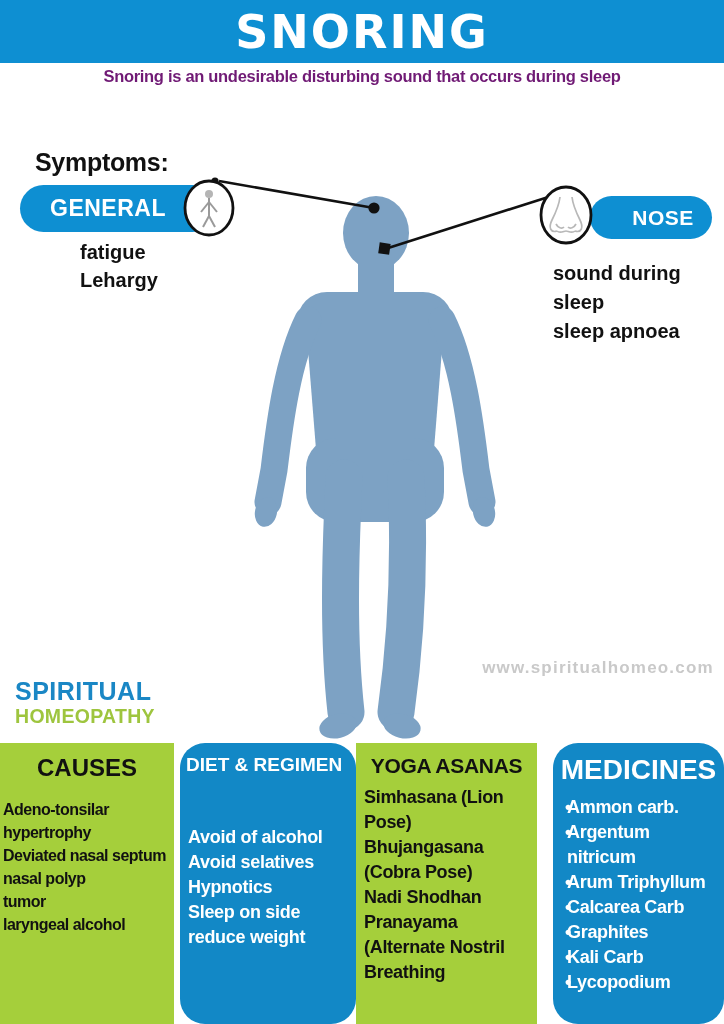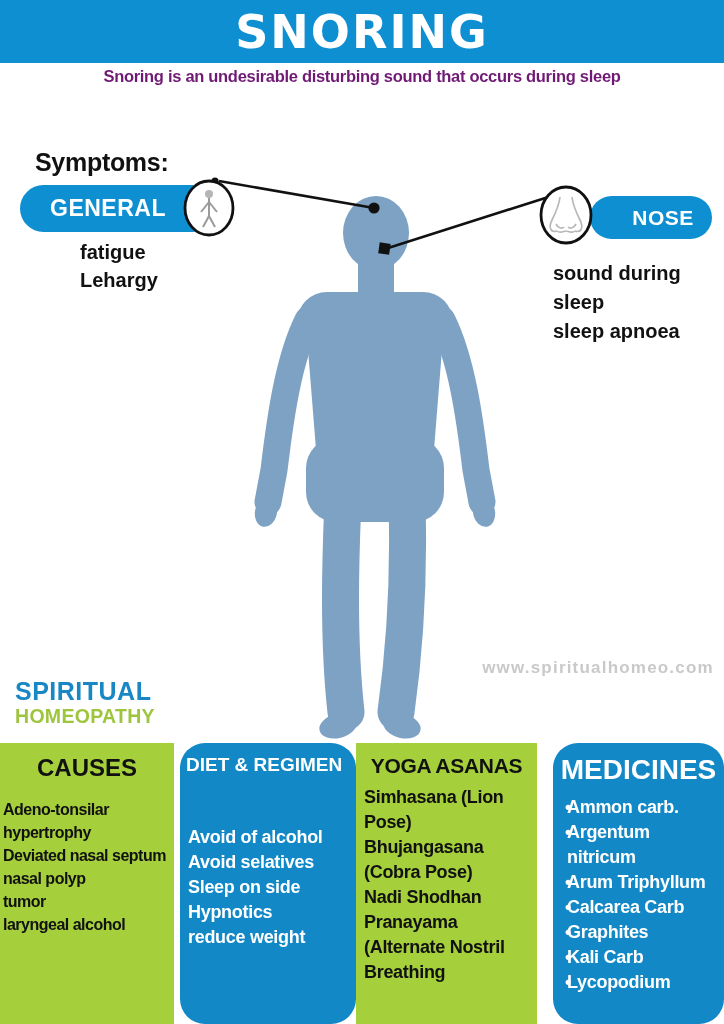--- a/index.html
+++ b/index.html
@@ -184,22 +184,22 @@
         <div class="list-item">tumor</div>
         <div class="list-item">laryngeal alcohol</div>
       </div>
   </section>
 
   <section class="col col-blue col-diet">
     <div class="col-title">DIET &amp; REGIMEN</div>
     <div class="col-lines">
         <div class="list-item">Avoid of alcohol</div>
         <div class="list-item">Avoid selatives</div>
+        <div class="list-item">Hypnotics</div>
         <div class="list-item">Sleep on side</div>
-        <div class="list-item">Hypnotics</div>
         <div class="list-item">reduce weight</div>
       </div>
   </section>
 
   <section class="col col-green col-yoga">
     <div class="col-title">YOGA ASANAS</div>
     <div class="col-lines">
         <div class="list-item">Simhasana (Lion</div>
         <div class="list-item">Pose)</div>
         <div class="list-item">Bhujangasana</div>

